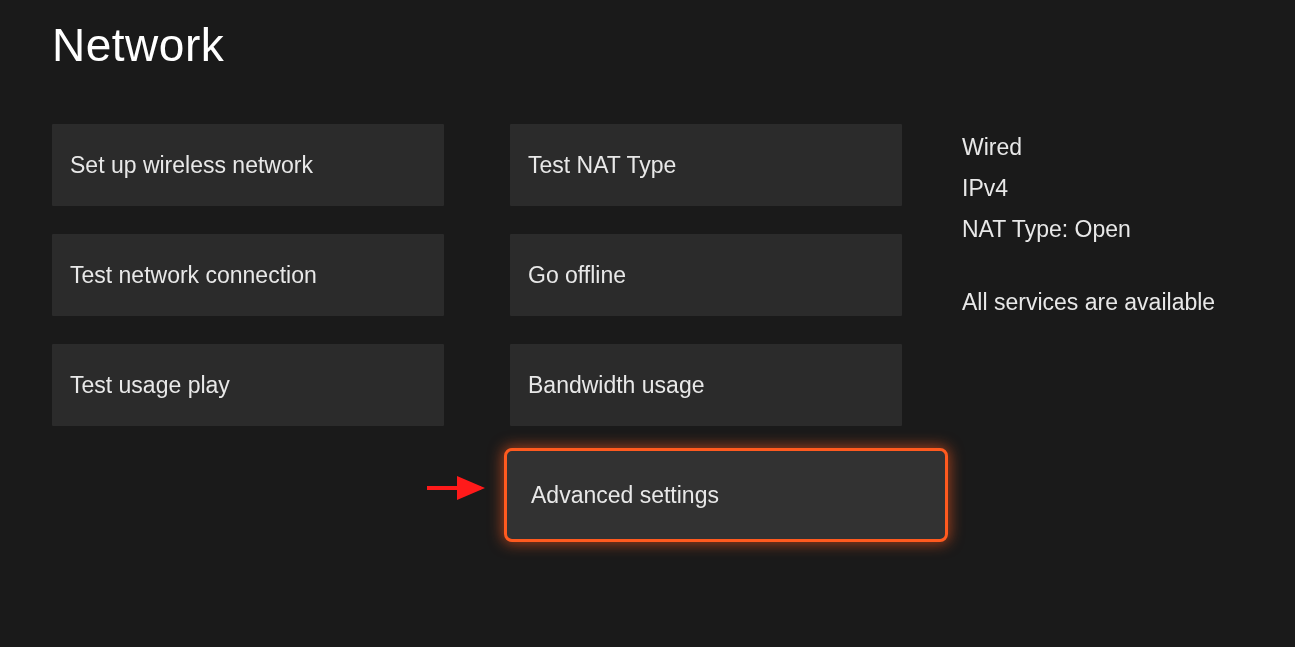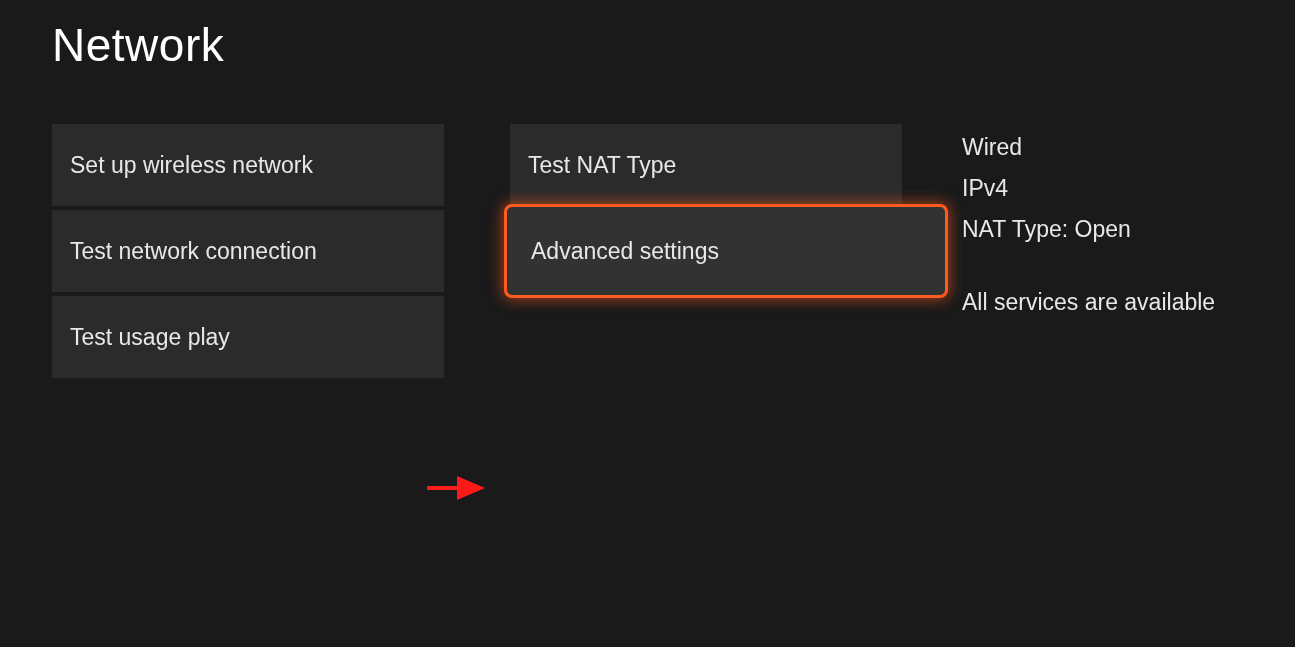--- a/index.html
+++ b/index.html
@@ -25,21 +25,21 @@
       display: flex;
       padding: 52px 0 0 52px;
     }
     .columns {
       display: flex;
       gap: 66px;
     }
     .col {
       display: flex;
       flex-direction: column;
-      gap: 4px;
+      gap: 28px;
       width: 392px;
     }
     .tile {
       background-color: #2b2b2b;
       height: 82px;
       display: flex;
       align-items: center;
       padding: 0 18px;
       font-size: 23px;
       font-weight: 400;
@@ -105,20 +105,26 @@
       </div>
       <div class="tile">
         <span>Test usage play</span>
       </div>
     </div>
 
     <div class="col">
       <div class="tile">
         <span>Test NAT Type</span>
       </div>
+      <div class="tile">
+        <span>Go offline</span>
+      </div>
+      <div class="tile">
+        <span>Bandwidth usage</span>
+      </div>
       <div class="tile highlighted">
         <span>Advanced settings</span>
       </div>
     </div>
 
   </div>
 
   <div class="status-panel">
     <div class="status-line">Wired</div>
     <div class="status-line">IPv4</div>

